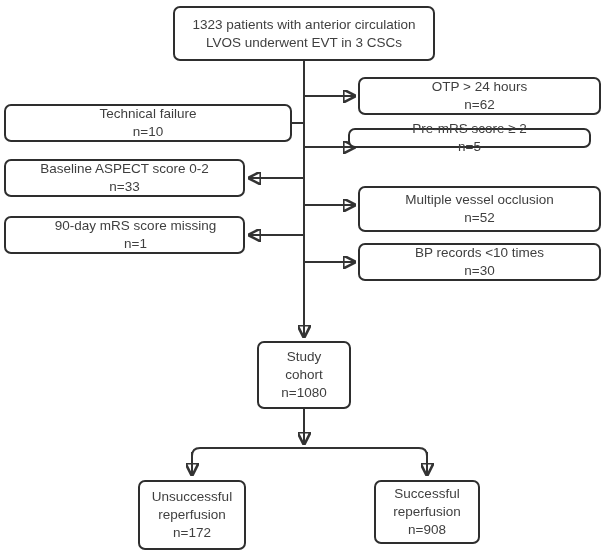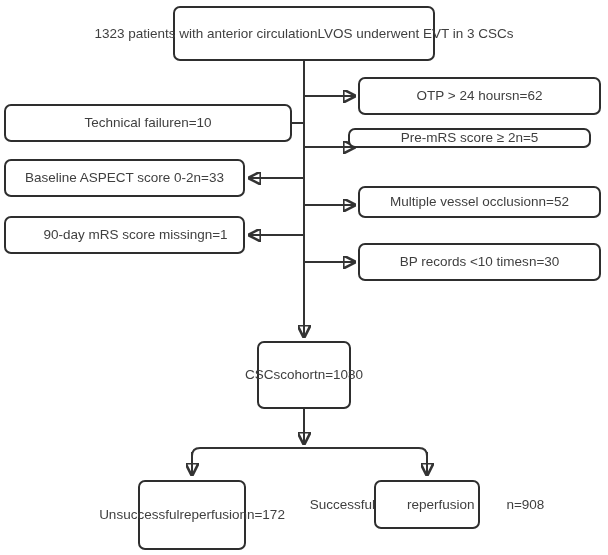--- a/index.html
+++ b/index.html
@@ -12,20 +12,21 @@
     color: #3f3f3f;
     overflow: hidden;
   }
   .box {
     position: absolute;
     box-sizing: border-box;
     background: #ffffff;
     border: 2px solid #2e2e2e;
     border-radius: 7px;
     display: flex;
+    flex-direction: column;
     align-items: center;
     justify-content: center;
     text-align: center;
     font-size: 13.5px;
     line-height: 18px;
     color: #3f3f3f;
     z-index: 2;
   }
   .box .bline { white-space: nowrap; }
   #connectors {
@@ -78,21 +79,21 @@
   </div>
 
   <div class="box" style="left:358px; top:77px; width:243px; height:38px;text-align:center;">
     <div class="bline">OTP &gt; 24 hours</div>
     <div class="bline">n=62</div>
   </div>
   <div class="box" style="left:348px; top:128px; width:243px; height:20px;">
     <div class="bline">Pre-mRS score ≥ 2</div>
     <div class="bline">n=5</div>
   </div>
-  <div class="box" style="left:358px; top:186px; width:243px; height:32px;">
+  <div class="box" style="left:358px; top:186px; width:243px; height:46px;">
     <div class="bline">Multiple vessel occlusion</div>
     <div class="bline">n=52</div>
   </div>
   <div class="box" style="left:358px; top:243px; width:243px; height:38px;">
     <div class="bline">BP records &lt;10 times</div>
     <div class="bline">n=30</div>
   </div>
 
   <div class="box" style="left:4px; top:104px; width:288px; height:38px;">
     <div class="bline">Technical failure</div>
@@ -101,29 +102,29 @@
   <div class="box" style="left:4px; top:159px; width:241px; height:38px;">
     <div class="bline">Baseline ASPECT score 0-2</div>
     <div class="bline">n=33</div>
   </div>
   <div class="box" style="left:4px; top:216px; width:241px; height:38px;padding-left:22px;">
     <div class="bline">90-day mRS score missing</div>
     <div class="bline">n=1</div>
   </div>
 
   <div class="box" style="left:257px; top:341px; width:94px; height:68px;">
-    <div class="bline">CSCs</div>
+    <div class="bline">Study</div>
     <div class="bline">cohort</div>
     <div class="bline">n=1080</div>
   </div>
 
   <div class="box" style="left:138px; top:480px; width:108px; height:70px;">
     <div class="bline">Unsuccessful</div>
     <div class="bline">reperfusion</div>
     <div class="bline">n=172</div>
   </div>
-  <div class="box" style="left:374px; top:480px; width:106px; height:49px;gap:32px;">
+  <div class="box" style="left:374px; top:480px; width:106px; height:64px;">
     <div class="bline">Successful</div>
     <div class="bline">reperfusion</div>
     <div class="bline">n=908</div>
   </div>
 
 </div>
 
 </body></html>

